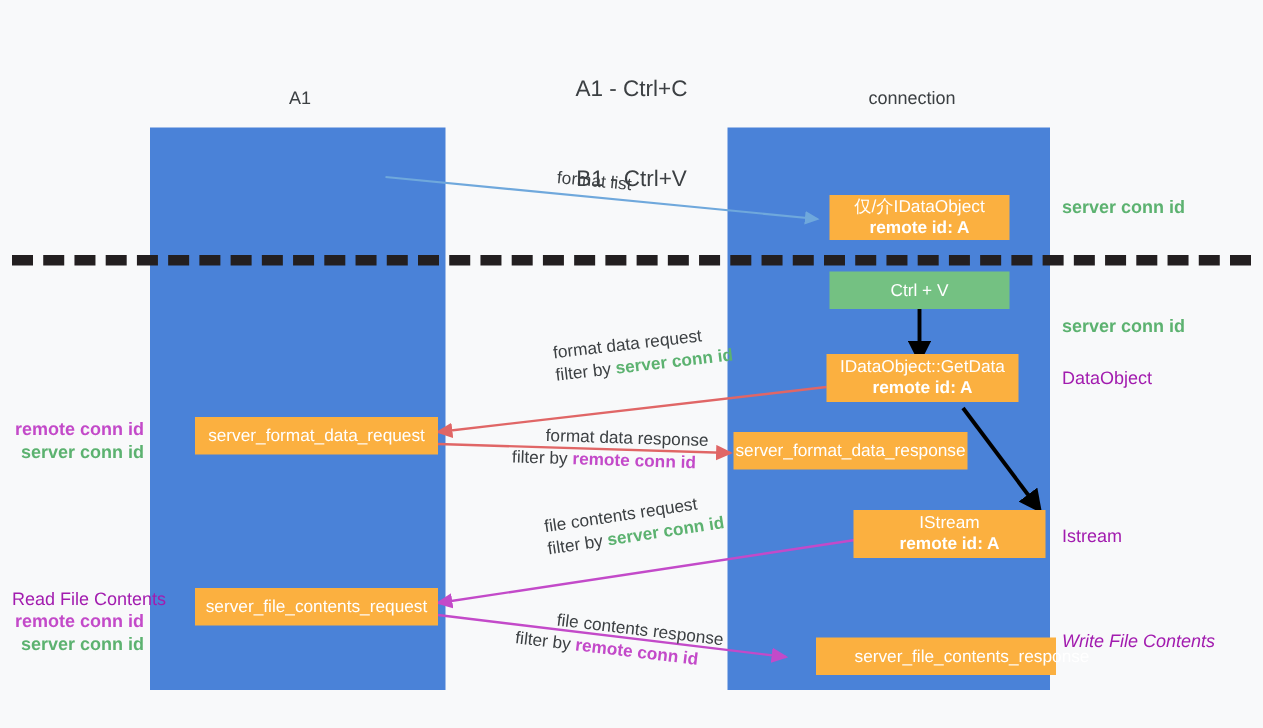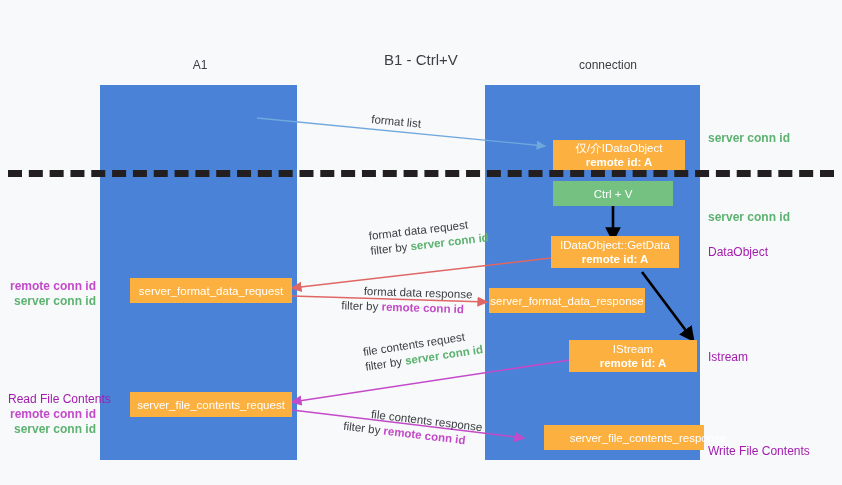--- a/index.html
+++ b/index.html
@@ -103,20 +103,21 @@
     overflow: visible;
     pointer-events: none;
   }
 </style>
 </head>
 <body>
 
 <div id="canvas">
 
   <div id="title" class="abs">
+    <div>A1 - Ctrl+C</div>
     <div>B1 - Ctrl+V</div>
   </div>
 
   <div class="abs col-head" style="left:120px; top:58px; width:160px;">
     <span class="l1">A1</span>
   </div>
   <div class="abs col-head" style="left:528px; top:58px; width:160px;">
     <span class="l2">connection</span>
   </div>
 
@@ -158,21 +159,21 @@
 
 
   <div class="abs box orange" style="left:130px; top:278px; width:162px; height:25px;">
     <span>server_format_data_request</span>
   </div>
 
   <div class="abs box orange" style="left:130px; top:392px; width:162px; height:25px;">
     <span>server_file_contents_request</span>
   </div>
 
-  <div class="abs box orange" style="left:553px; top:140px; width:132px; height:30px;">
+  <div class="abs box orange" style="left:553px; top:130px; width:120px; height:30px;">
     <span>仅/介IDataObject</span>
     <span class="l2">remote id: A</span>
   </div>
 
   <div class="abs box green" style="left:553px; top:181px; width:120px; height:25px;">
     <span>Ctrl + V</span>
   </div>
 
   <div class="abs box orange" style="left:551px; top:236px; width:128px; height:32px;">
     <span>IDataObject::GetData</span>
@@ -189,21 +190,21 @@
   </div>
 
   <div class="abs box orange" style="left:544px; top:425px; width:160px; height:25px;padding-left:48px;">
     <span>server_file_contents_response</span>
   </div>
 
   <div class="abs note green" style="left:708px; top:131px;">server conn id</div>
   <div class="abs note green" style="left:708px; top:210px;">server conn id</div>
   <div class="abs note" style="left:708px; top:245px;">DataObject</div>
   <div class="abs note" style="left:708px; top:350px;">Istream</div>
-  <div class="abs note" style="left:708px; top:444px;">Write File Contents</div>
+  <div class="abs note" style="left:708px; top:420px;font-style:italic;">Write File Contents</div>
 
   <div class="abs" style="left:8px; top:279px; text-align:right; width:88px;">
     <div class="note purple">remote conn id</div>
     <div class="note green">server conn id</div>
   </div>
 
   <div class="abs" style="left:8px; top:392px; text-align:left; width:120px;">
     <div class="note">Read File Contents</div>
     <div class="note purple" style="text-align:right; width:88px;">remote conn id</div>
     <div class="note green" style="text-align:right; width:88px;">server conn id</div>

